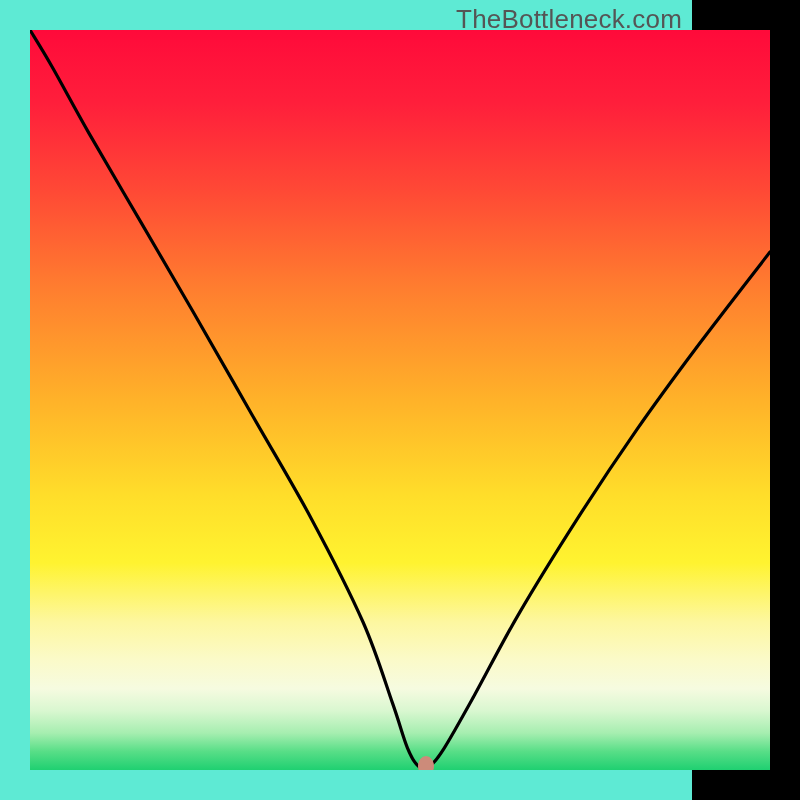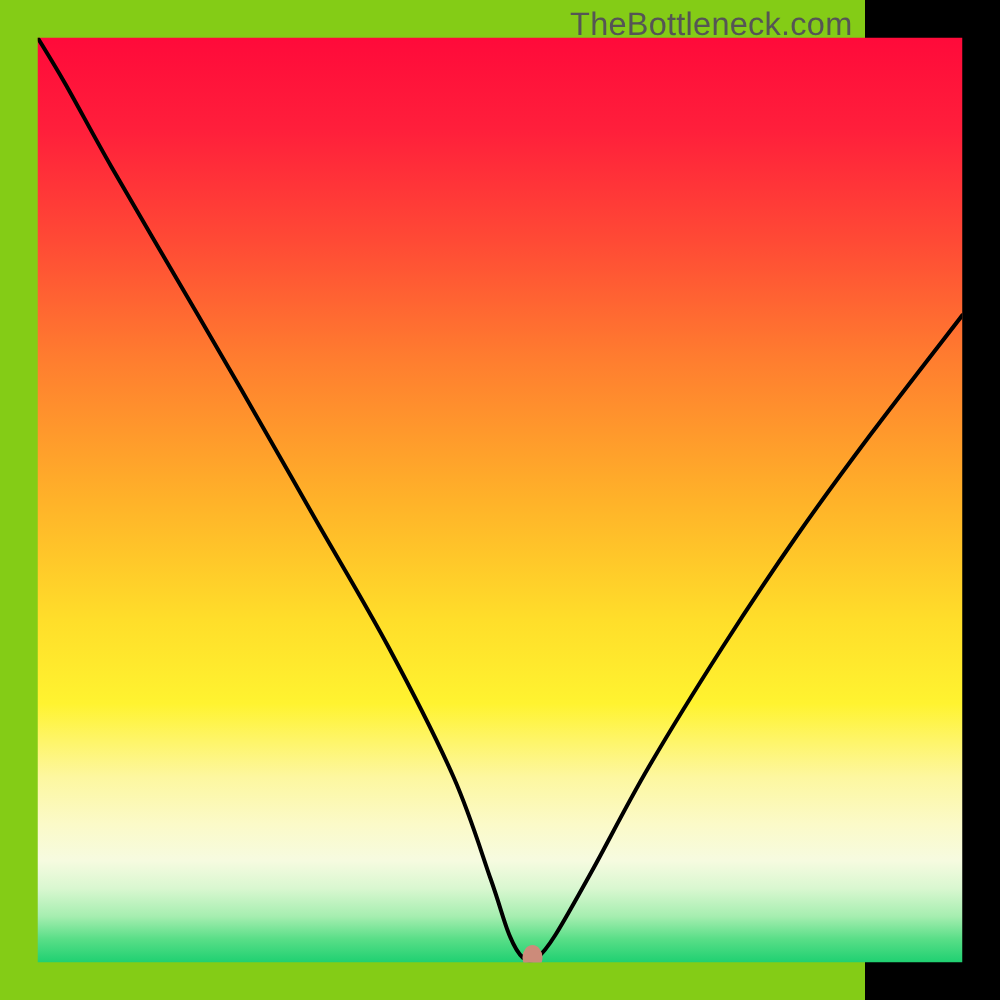--- a/index.html
+++ b/index.html
@@ -8,21 +8,21 @@
     width: 800px;
     height: 800px;
     background: #000;
     overflow: hidden;
     font-family: Arial, Helvetica, sans-serif;
   }
   .frame {
     position: relative;
     width: 692px;
     height: 800px;
-    background: #84cc16;
+    background: #5eead4;
   }
   .watermark {
     position: absolute;
     top: 4px;
     right: 10px;
     color: #555;
     font-size: 26px;
     font-weight: 500;
     letter-spacing: 0.2px;
     z-index: 10;

